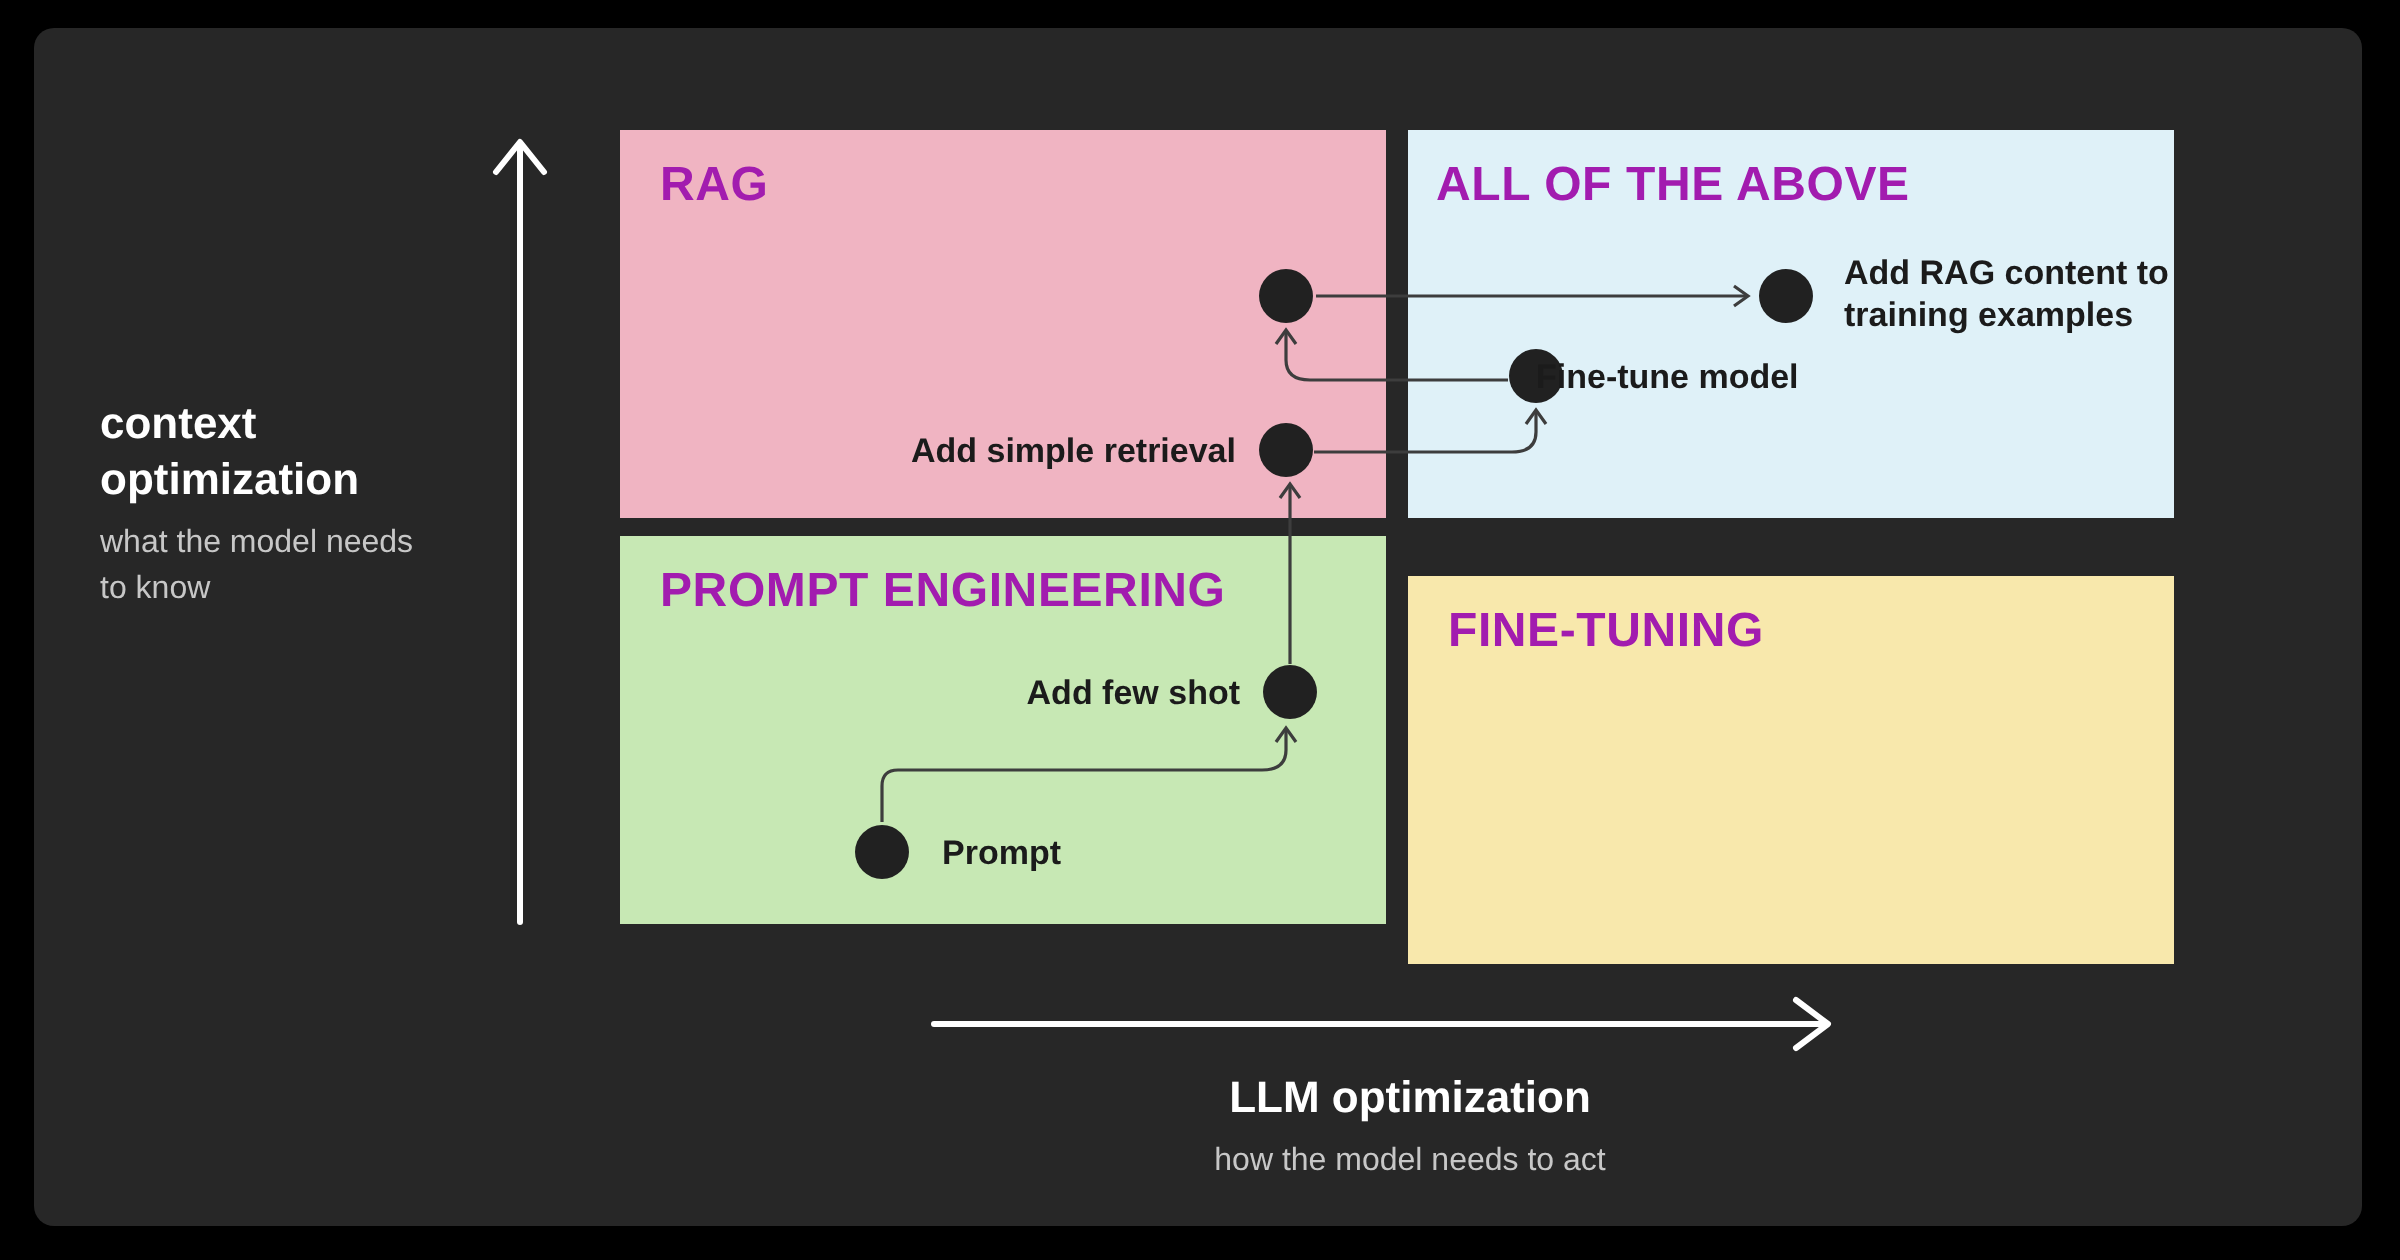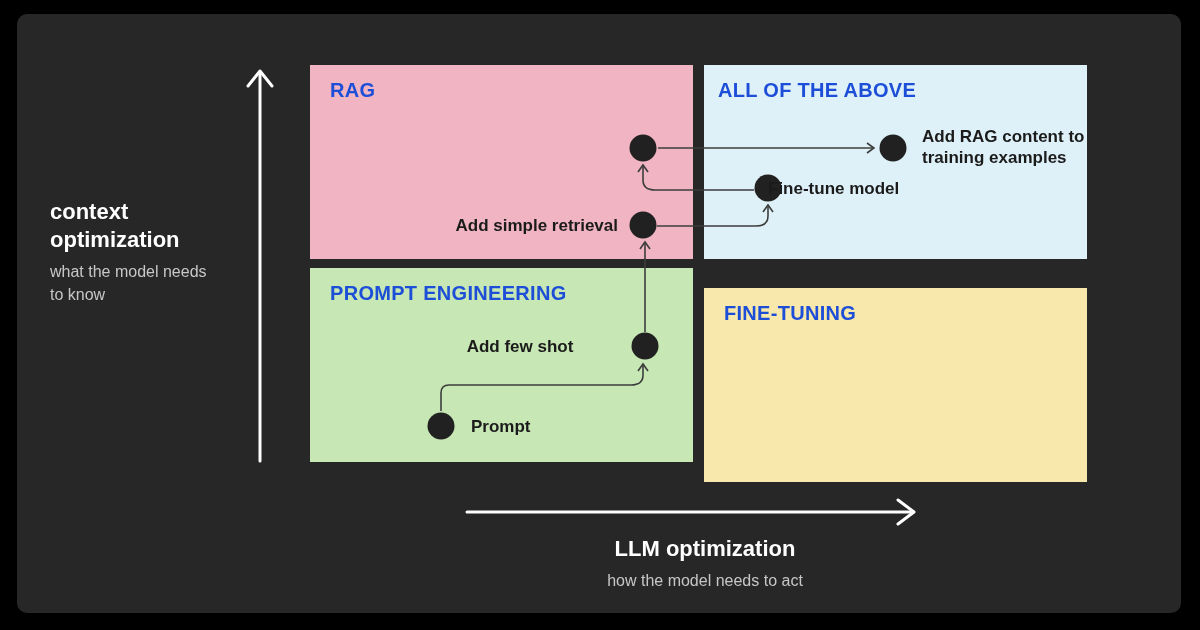--- a/index.html
+++ b/index.html
@@ -23,23 +23,23 @@
   }
 
   
   .quadrant {
     position: absolute;
     width: 383px; height: 194px;
     padding: 14px 20px;
     z-index: 1;
   }
   .quadrant .q-title {
-    font-size: 20px;
+    font-size: 24px;
     font-weight: 700;
-    color: #1d4ed8;
+    color: #a21caf;
     letter-spacing: 0.3px;
   }
   .q-rag          { left: 310px; top: 65px;  }
   .q-all-above    { left: 704px; top: 65px;  }
   .q-prompt-eng   { left: 310px; top: 268px; }
   .q-fine-tuning  { left: 704px; top: 268px; }
 
   
   svg.overlay {
     position: absolute;
@@ -57,21 +57,21 @@
     position: absolute;
     z-index: 3;
     font-size: 17px;
     font-weight: 700;
     color: #1b1b1b;
     line-height: 21px;
     white-space: pre-line;
   }
   .lbl-hyde         { left: 457px; top: 122px; line-height: 22px; }
   .lbl-simple       { left: 418px; top: 215px; width: 200px; text-align: right; }
-  .lbl-few-shot     { left: 420px; top: 336px; width: 200px; text-align: center; }
+  .lbl-few-shot     { left: 420px; top: 336px; width: 200px; text-align: right; }
   .lbl-prompt       { left: 471px; top: 416px; }
   .lbl-fine-tune    { left: 768px; top: 178px; }
   .lbl-rag-training { left: 922px; top: 126px; }
 
   
   .axis-text { position: absolute; z-index: 3; }
   .axis-text .axis-label {
     font-size: 22px;
     font-weight: 700;
     color: #ffffff;

